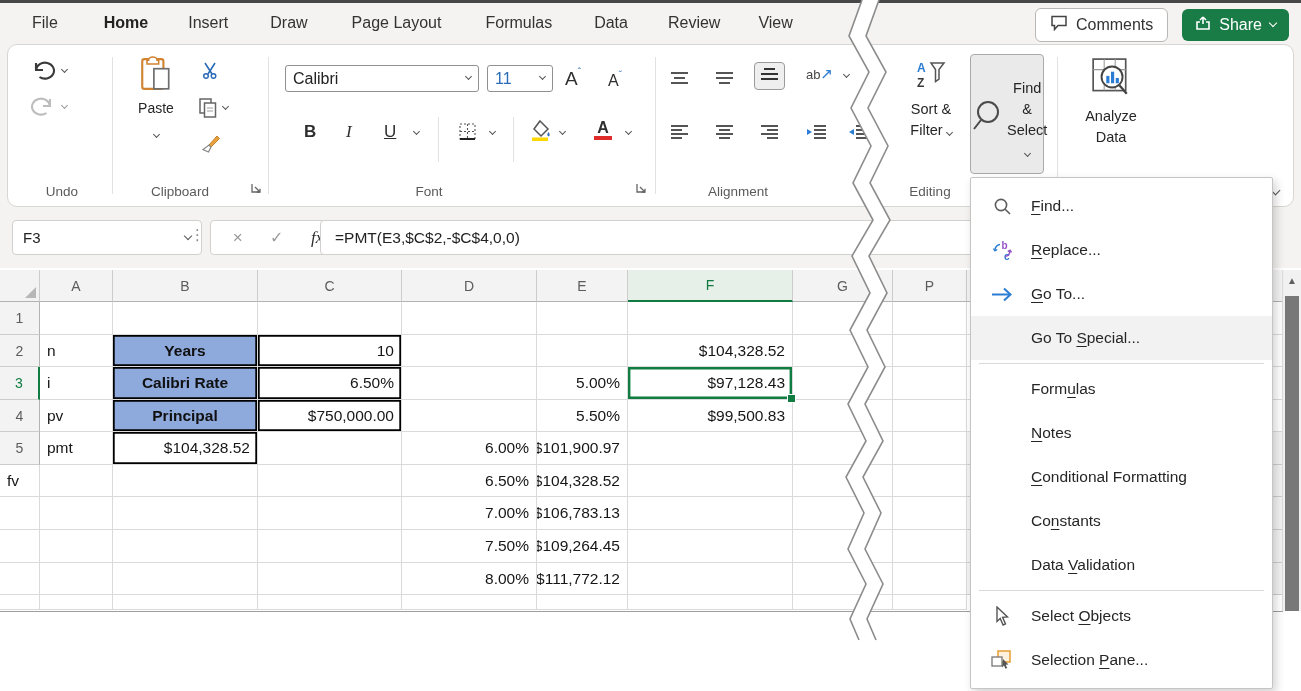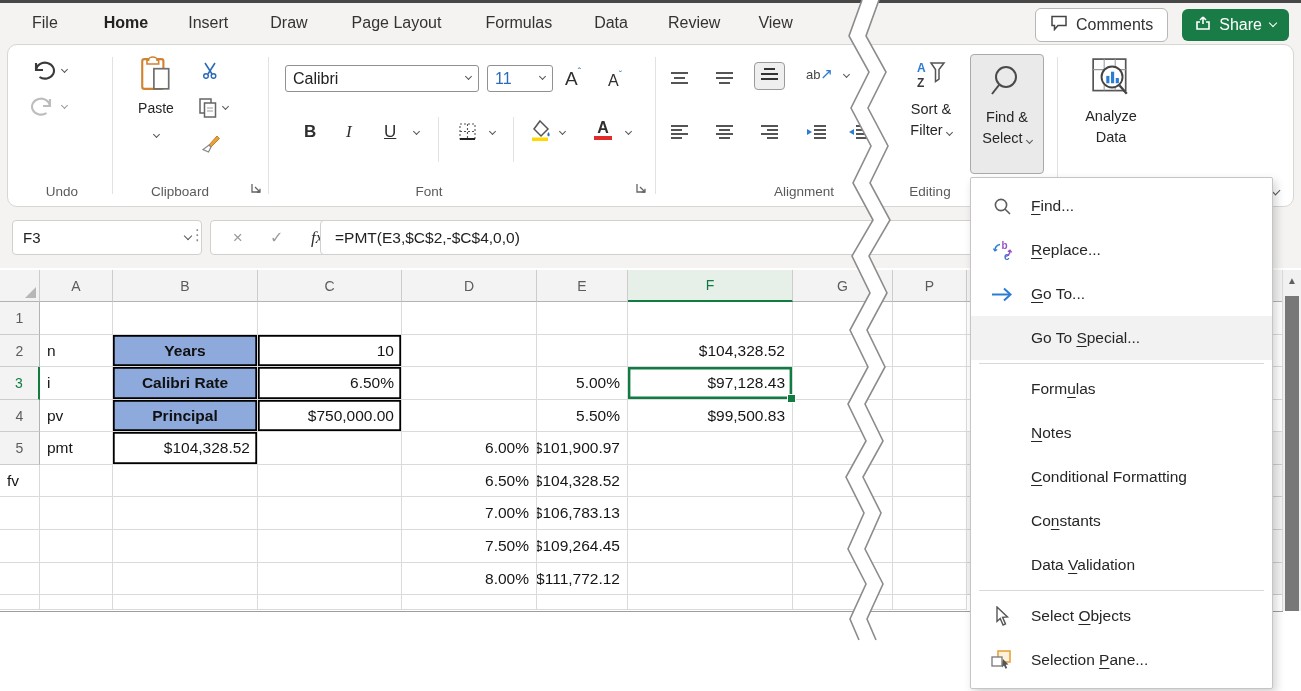--- a/index.html
+++ b/index.html
@@ -28,21 +28,21 @@
   .ribbon *{box-sizing:border-box;}
   .abs{position:absolute;}
   .glabel{position:absolute;bottom:7px;transform:translateX(-50%);font-size:13.5px;color:#5a5a5a;white-space:nowrap;}
   .vsep{position:absolute;top:12px;bottom:12px;width:1px;background:#e4e2df;}
   .icnbtn{display:flex;align-items:center;justify-content:center;color:#3a3a3a;}
   .combo{position:absolute;height:27px;border:1px solid #919191;border-radius:3px;background:#fff;
          display:flex;align-items:center;justify-content:space-between;padding:0 7px;font-size:16px;color:#222;}
   .fbtn{font-size:17px;color:#2f2f2f;}
   .boxed{border:1.5px solid #9a9a9a;border-radius:4px;background:#efefef;padding:4px 6px;}
   .fs-btn{position:absolute;left:962px;top:9px;width:74px;height:120px;background:#eaeaea;border:1px solid #aaa;
-          border-radius:4px;display:flex;flex-direction:column;align-items:center;padding-top:8px;}
+          border-radius:4px;display:flex;flex-direction:row;align-items:center;padding-top:8px;}
   .twoline{font-size:14.5px;color:#262626;text-align:center;line-height:1.45;}
   .ribbon-chev{position:absolute;right:14px;bottom:12px;}
 
   
   .fbar{position:absolute;left:0;top:209px;width:1130px;height:58px;}
   .fbox{position:absolute;background:#fff;border:1px solid #d2d0cd;border-radius:4px;height:33px;top:11px;
         display:flex;align-items:center;font-size:15px;color:#222;}
   .namebox{left:12px;width:168px;justify-content:space-between;padding:0 10px;}
   .fxbox{left:210px;width:118px;justify-content:space-around;padding:0 8px;}
   .formulabox{left:320px;width:906px;padding:0 14px;font-size:15.5px;}
@@ -288,21 +288,21 @@
           <rect width="12" height="2" x="8" y="8" fill="#555"></rect>
           <rect width="12" height="2" x="8" y="12" fill="#555"></rect>
         </svg></div>
     <div class="abs" style="left:840px;top:80px"><svg width="21" height="14">
           <path d="M1 7l5-3v6z" fill="#2b7cd3"></path>
           <rect width="12" height="2" x="8" y="0" fill="#555"></rect>
           <rect width="12" height="2" x="8" y="4" fill="#555"></rect>
           <rect width="12" height="2" x="8" y="8" fill="#555"></rect>
           <rect width="12" height="2" x="8" y="12" fill="#555"></rect>
         </svg></div>
-    <div class="glabel" style="left:796px">Alignment</div>
+    <div class="glabel" style="left:730px">Alignment</div>
 
     <div class="abs" style="left:893px;top:14px;width:60px;text-align:center">
       <div><svg width="32" height="32" viewBox="0 0 32 32">
             <text x="2" y="13" font-size="12" font-weight="bold" fill="#2b7cd3" font-family="Liberation Sans">A</text>
             <text x="2" y="28" font-size="12" font-weight="bold" fill="#3a3a3a" font-family="Liberation Sans">Z</text>
             <path d="M16 4h13l-5 6.5V20l-3.5 2.5V10.5z" fill="none" stroke="#555" stroke-width="1.5"></path>
           </svg></div>
       <div class="twoline" style="margin-top:4px"><span>Sort &amp;</span><br><span>Filter</span> <span class="chev sm"></span></div>
     </div>
     <div class="fs-btn">

